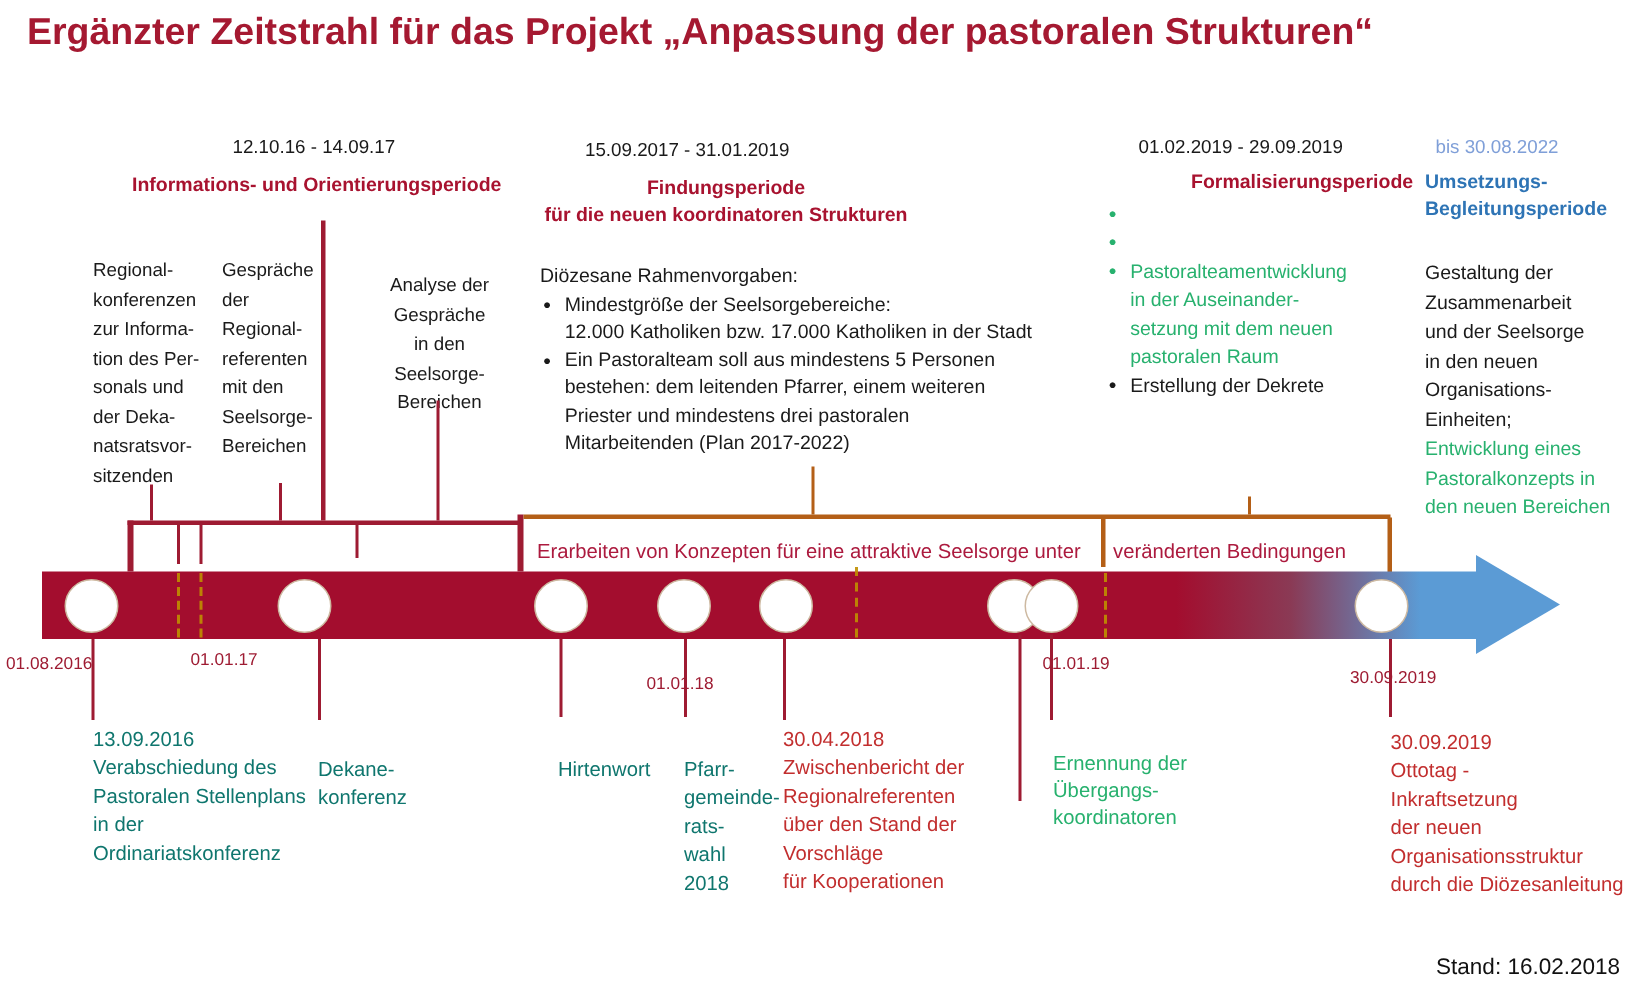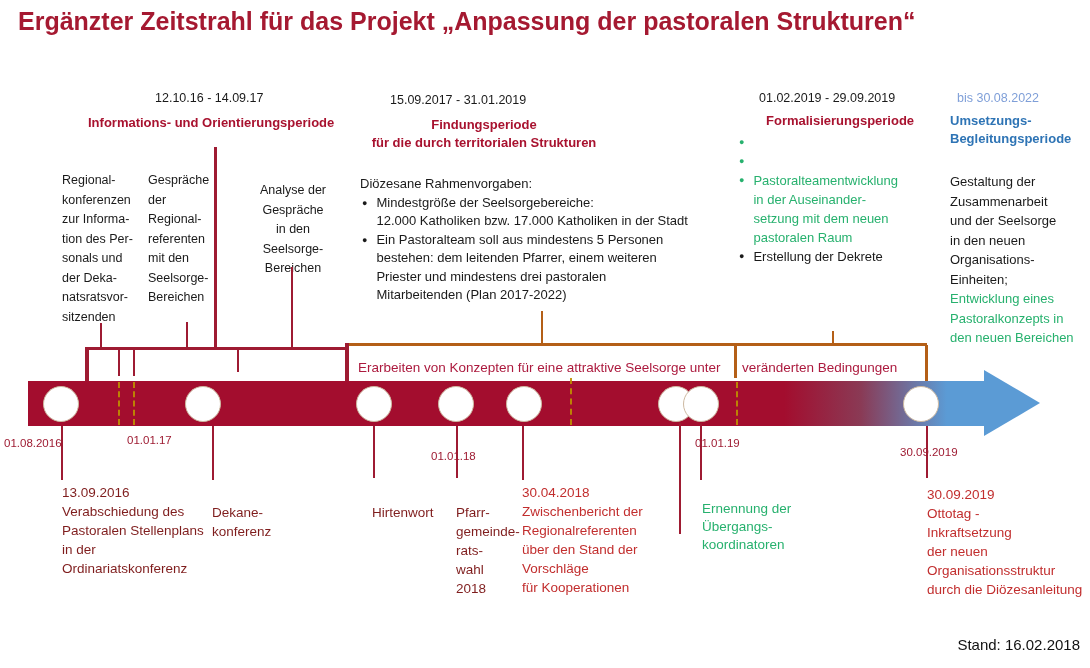--- a/index.html
+++ b/index.html
@@ -4,21 +4,21 @@
 <style>
   html,body{margin:0;padding:0;background:#ffffff;}
   #slide{position:relative;width:1090px;height:668px;background:#ffffff;overflow:hidden;
          font-family:"Liberation Sans", sans-serif;color:#1a1a1a;}
   .abs{position:absolute;}
   .pre{white-space:pre-line;}
   .b{font-weight:bold;}
   .ctr{text-align:center;}
   .t12{font-size:12.5px;line-height:19.5px;}
   .t13{font-size:13px;line-height:19px;}
-  .ev{font-size:13.5px;line-height:19px;color:#7f1d1d;}
+  .ev{font-size:13.5px;line-height:19px;color:#0f766e;}
   .red{color:#C22E2E;}
   .green{color:#27B16E;}
   .axis{font-size:11.5px;color:#9E1B32;}
   .periodname{font-size:13px;font-weight:bold;color:#A8122F;line-height:18px;}
   .perioddate{font-size:12.5px;color:#1a1a1a;}
   
   .ln{position:absolute;background:#9E1B32;}
   .lno{position:absolute;background:#B45F17;}
   .lnd{position:absolute;width:0;border-left:2px dashed #BF8F00;opacity:.9;}
   
@@ -39,24 +39,24 @@
 
 <div id="slide">
 
   <div class="abs b" style="left:18px;top:7px;width:1064px;font-size:25px;color:#A51931;">Ergänzter Zeitstrahl für das Projekt „Anpassung der pastoralen Strukturen“</div>
 
   <div class="abs perioddate" style="left:155px;top:91px;">12.10.16 - 14.09.17</div>
   <div class="abs periodname" style="left:88px;top:114px;">Informations- und Orientierungsperiode</div>
 
   <div class="abs perioddate" style="left:390px;top:93px;">15.09.2017 - 31.01.2019</div>
   <div class="abs periodname pre ctr" style="left:360px;top:116px;width:248px;">Findungsperiode
-für die durch territorialen Strukturen</div>
+für die neuen koordinatoren Strukturen</div>
 
   <div class="abs perioddate" style="left:759px;top:91px;">01.02.2019 - 29.09.2019</div>
-  <div class="abs periodname" style="left:745px;top:112px;padding-left:21px;">Formalisierungsperiode</div>
+  <div class="abs periodname" style="left:773px;top:112px;padding-left:21px;">Formalisierungsperiode</div>
 
   <div class="abs perioddate" style="left:957px;top:91px;color:#7F9FD8;">bis 30.08.2022</div>
   <div class="abs periodname pre" style="left:950px;top:112px;color:#2E74B5;">Umsetzungs-
 Begleitungsperiode</div>
 
   <div class="abs t12 pre" style="left:62px;top:171px;width:86px;">Regional-
 konferenzen
 zur Informa-
 tion des Per-
 sonals und

